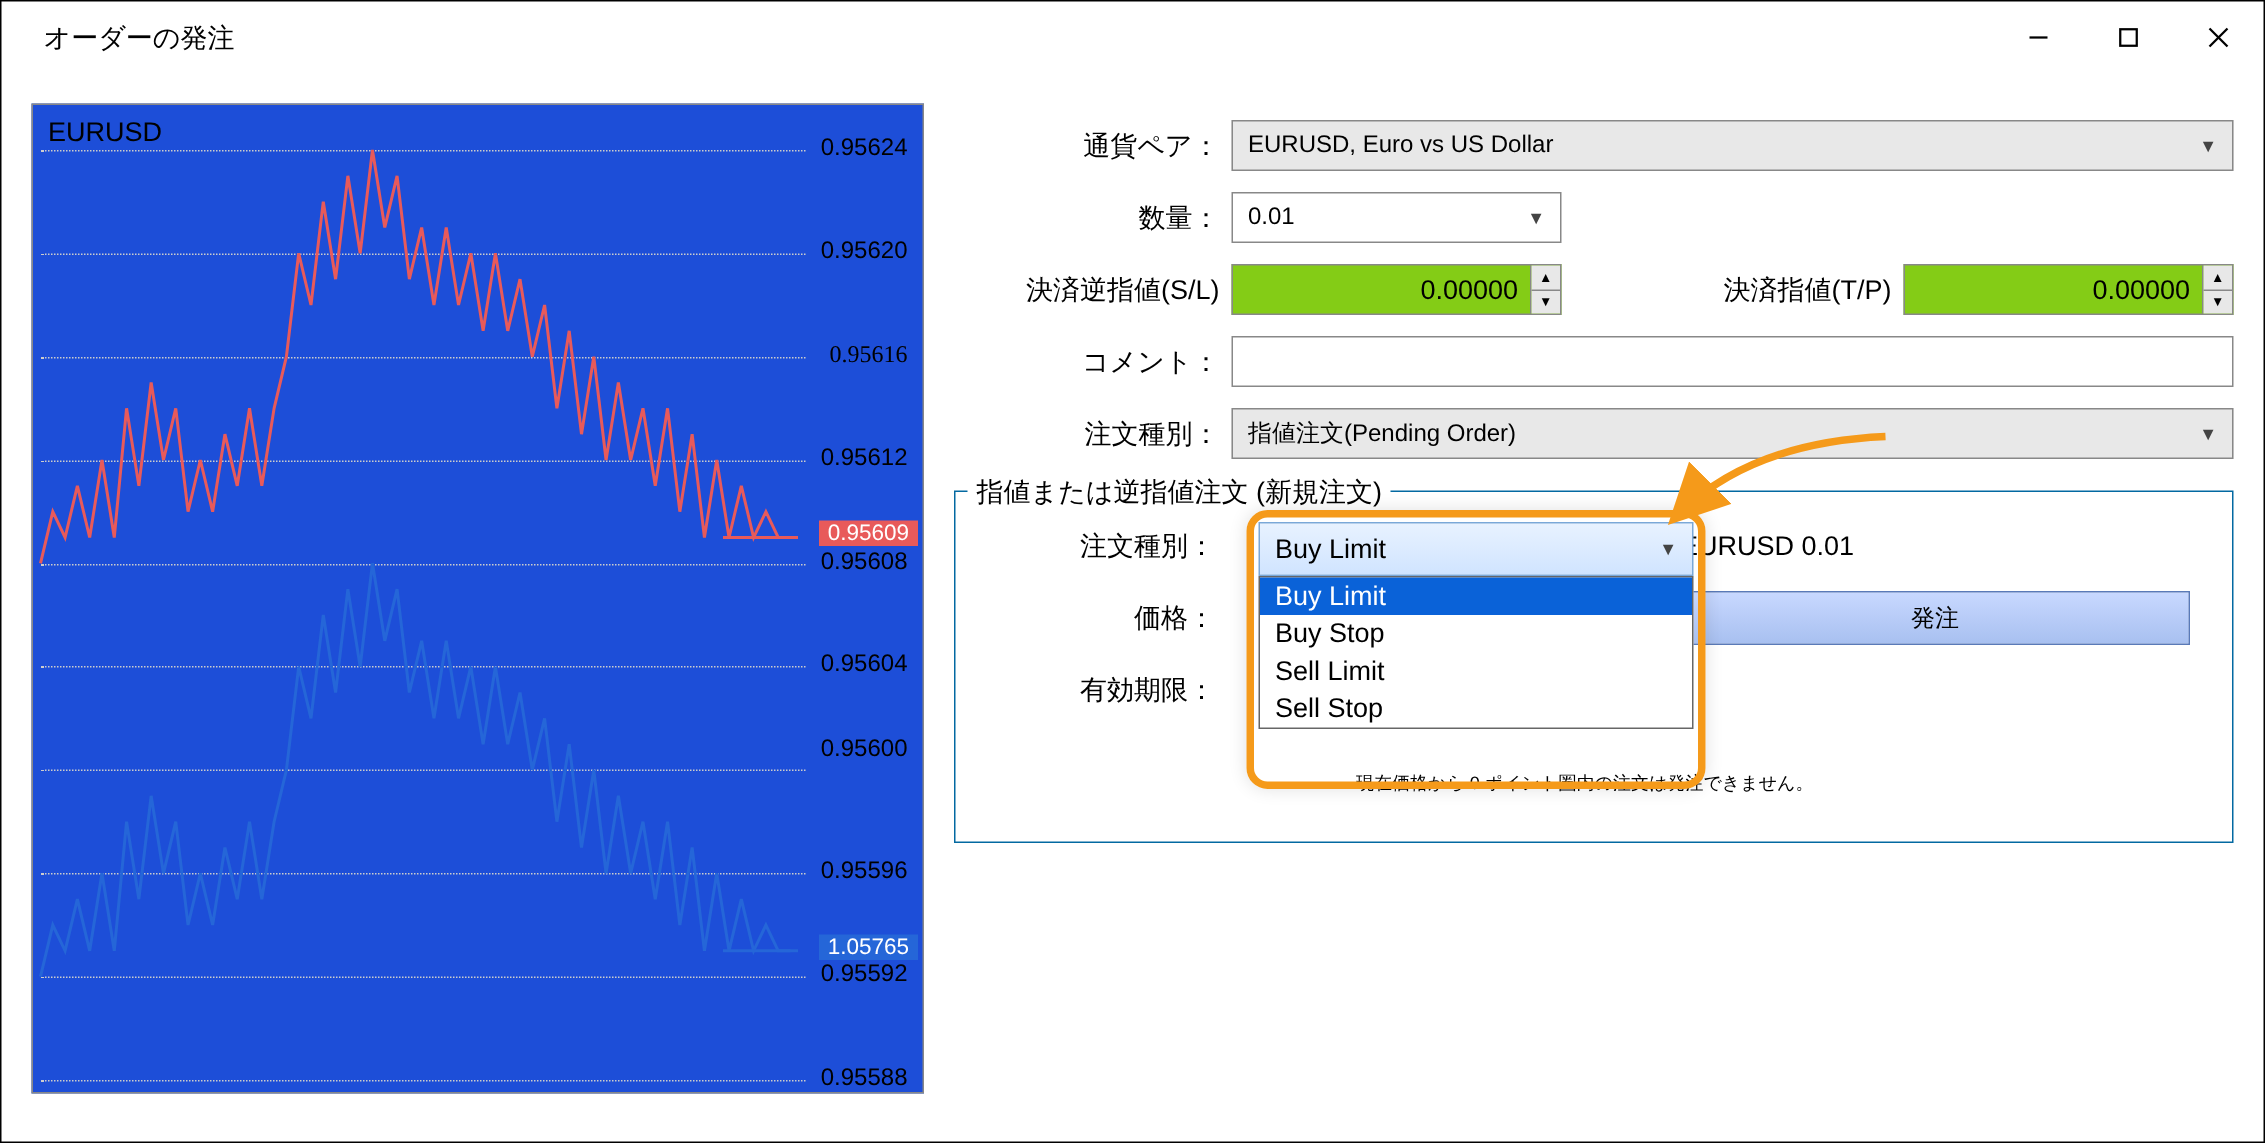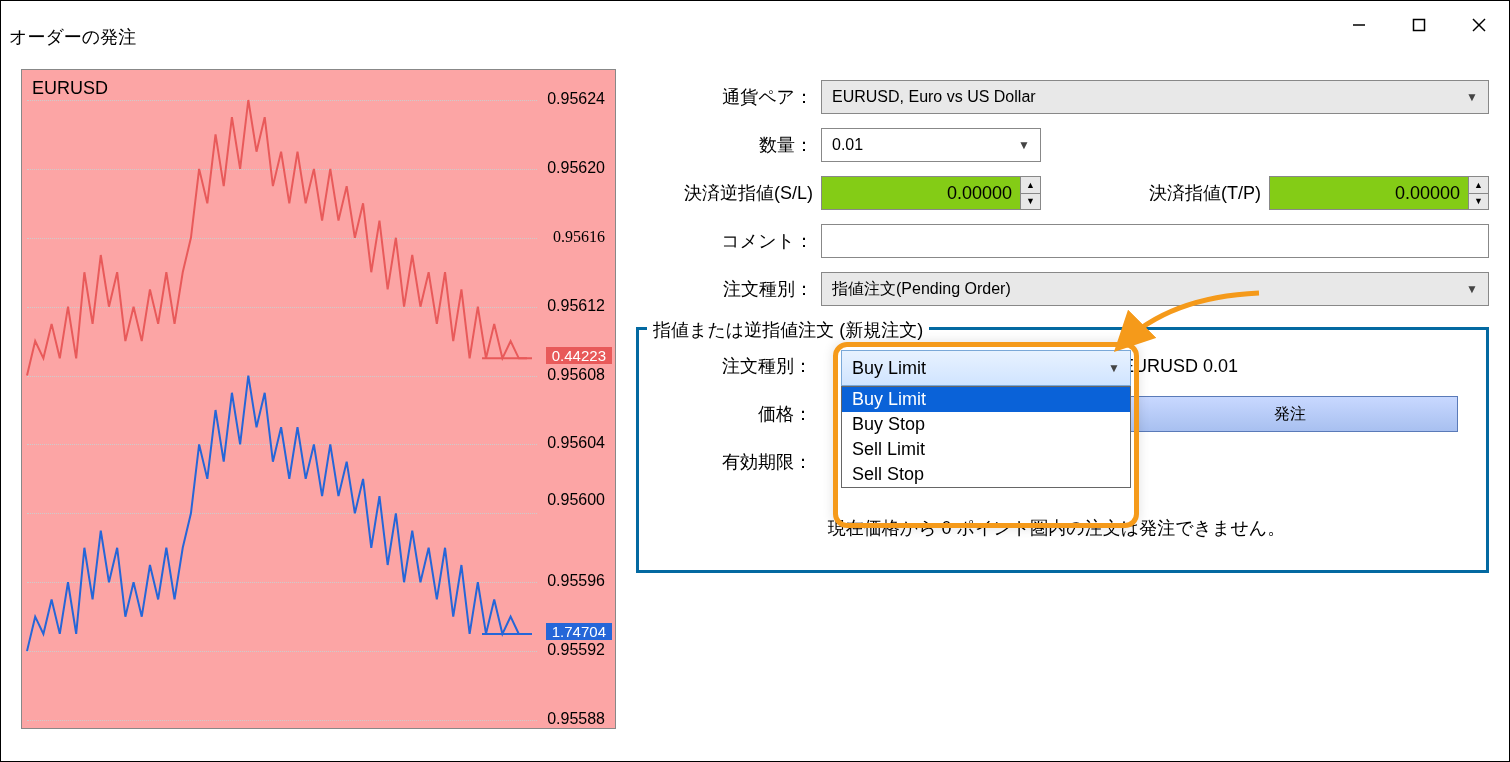--- a/index.html
+++ b/index.html
@@ -1,23 +1,23 @@
 <!DOCTYPE html>
 <html><head>
 <meta charset="utf-8">
 <style>
   * { box-sizing: border-box; margin: 0; padding: 0; }
   body { font-family: "Meiryo", "Yu Gothic", sans-serif; font-size: 16px; background: #fff; }
   .window { width: 1510px; height: 762px; border: 1px solid #000; position: relative; background: #fff; }
-  .titlebar { height: 48px; display: flex; align-items: flex-end; padding: 0 8px; }
+  .titlebar { height: 48px; display: flex; align-items: center; padding: 0 28px; }
   .titlebar-title { font-size: 18px; }
   .titlebar-controls { position: absolute; right: 0; top: 0; display: flex; }
   .titlebar-btn { width: 60px; height: 48px; display: flex; align-items: center; justify-content: center; font-size: 18px; }
   .content { display: flex; padding: 20px 20px 0 20px; gap: 20px; height: calc(100% - 48px); }
-  .chart-panel { width: 595px; height: 660px; border: 1px solid #888; position: relative; background: #fca5a5; }
+  .chart-panel { width: 595px; height: 660px; border: 1px solid #888; position: relative; background: #1d4ed8; }
   .chart-symbol { position: absolute; top: 8px; left: 10px; font-size: 18px; color: #000; }
   .chart-area { position: absolute; left: 0; top: 0; right: 0; bottom: 0; }
   .chart-grid-line { position: absolute; left: 5px; height: 0; border-top: 1px dotted #ccc; }
   .chart-tick { position: absolute; right: 10px; font-size: 16px; color: #000; }
   .price-tag { position: absolute; right: 3px; color: #fff; font-size: 15px; padding: 0 6px; }
   .price-tag.red { background: #e85a5a; }
   .price-tag.blue { background: #2566d8; }
 
   .form-panel { flex: 1; padding: 10px 0; position: relative; }
   .form-row { display: flex; align-items: center; margin-bottom: 12px; min-height: 36px; }
@@ -25,26 +25,26 @@
   .combo { flex: 1; height: 34px; border: 1px solid #888; background: #e8e8e8; display: flex; align-items: center; padding: 0 10px; justify-content: space-between; }
   .combo.light { background: #fff; }
   .chev { font-size: 12px; color: #444; }
   .num-input { border: 1px solid #888; height: 34px; display: flex; align-items: center; background: #84cc16; }
   .num-input input { border: none; text-align: right; padding: 0 8px; font-size: 18px; height: 100%; background: transparent; font-family: inherit; }
   .spinner { width: 22px; display: flex; flex-direction: column; border-left: 1px solid #888; height: 100%; }
   .spinner div { flex: 1; display: flex; align-items: center; justify-content: center; font-size: 9px; background: #e8e8e8; }
   .spinner div:first-child { border-bottom: 1px solid #888; }
   .text-input { flex: 1; height: 34px; border: 1px solid #888; background: #fff; padding: 0 8px; }
 
-  .fieldset { border: 3px solid #0369a1; margin-top: 20px; padding: 18px 28px 30px 16px; position: relative; }
+  .fieldset { border: 1px solid #0369a1; margin-top: 20px; padding: 18px 28px 30px 16px; position: relative; }
   .fieldset-legend { position: absolute; top: -12px; left: 8px; background: #fff; padding: 0 6px; font-size: 18px; }
   .fieldset .form-label { width: 165px; }
   .eurusd-text { font-size: 18px; padding-left: 12px; }
   .order-btn { flex: 1; height: 36px; background: linear-gradient(#c8d8ff, #a8c0f0); border: 1px solid #5a7ab8; font-size: 16px; display: flex; align-items: center; justify-content: center; }
-  .note { text-align: center; margin-top: 36px; font-size: 18px; }
+  .note { text-align: center; margin-top: 36px; font-size: 12px; }
 
   .dropdown-wrapper { position: absolute; left: 186px; top: 2px; width: 290px; z-index: 50; }
   .dropdown-combo { height: 36px; border: 1px solid #7aa8d8; background: linear-gradient(#e8f2ff, #d0e4ff); display: flex; align-items: center; padding: 0 10px; justify-content: space-between; font-size: 18px; }
   .dropdown-list { border: 1px solid #666; background: #fff; }
   .dropdown-item { padding: 2px 10px; font-size: 18px; }
   .dropdown-item.selected { background: #0a62d8; color: #fff; }
   .dropdown-border { position: absolute; left: 178px; top: -6px; width: 306px; height: 186px; border: 5px solid #f59a1a; border-radius: 14px; z-index: 40; box-shadow: 0 0 12px rgba(0,0,0,0.12); pointer-events: none; }
 
   .arrow-annot { position: absolute; left: 470px; top: -43px; z-index: 60; pointer-events: none; }
 </style>
@@ -98,22 +98,22 @@
           <div class="chart-grid-line" style="top: 581.111px; width: 510px;"></div>
           <div class="chart-tick" style="top: 571.111px;">0.95592</div>
           <div class="chart-grid-line" style="top: 650px; width: 510px;"></div>
           <div class="chart-tick" style="top: 640px;">0.95588</div>
           <svg width="510" height="660" style="position: absolute; left: 0px; top: 0px;">
             <polyline points="5,305.5555555554281 13.196721311475411,271.111111111143 21.393442622950822,288.33333333328557 29.59016393442623,253.88888888880922 37.786885245901644,288.33333333328557 45.983606557377044,236.66666666666666 54.18032786885246,288.33333333328557 62.37704918032787,202.22222222219037 70.57377049180329,253.88888888880922 78.77049180327869,184.9999999998566 86.96721311475409,236.66666666666666 95.16393442622952,202.22222222219037 103.36065573770492,271.111111111143 111.55737704918032,236.66666666666666 119.75409836065575,271.111111111143 127.95081967213115,219.4444444443329 136.14754098360658,253.88888888880922 144.34426229508196,202.22222222219037 152.54098360655738,253.88888888880922 160.7377049180328,202.22222222219037 168.93442622950818,167.77777777771405 177.1311475409836,98.88888888876143 185.32786885245903,133.33333333323773 193.52459016393442,64.44444444447632 201.72131147540983,116.11111111109518 209.91803278688525,47.22222222214255 218.11475409836063,98.88888888876143 226.31147540983605,30 234.5081967213115,81.66666666661887 242.70491803278688,47.22222222214255 250.9016393442623,116.11111111109518 259.0983606557377,81.66666666661887 267.29508196721315,133.33333333323773 275.49180327868856,81.66666666661887 283.6885245901639,133.33333333323773 291.88524590163934,98.88888888876143 300.08196721311475,150.5555555555715 308.27868852459017,98.88888888876143 316.4754098360656,150.5555555555715 324.672131147541,116.11111111109518 332.86885245901635,167.77777777771405 341.06557377049177,133.33333333323773 349.2622950819672,202.22222222219037 357.45901639344265,150.5555555555715 365.65573770491807,219.4444444443329 373.8524590163935,167.77777777771405 382.04918032786884,236.66666666666666 390.24590163934425,184.9999999998566 398.44262295081967,236.66666666666666 406.6393442622951,202.22222222219037 414.8360655737705,253.88888888880922 423.0327868852459,202.22222222219037 431.22950819672127,271.111111111143 439.4262295081967,219.4444444443329 447.6229508196721,288.33333333328557 455.81967213114757,236.66666666666666 464.016393442623,288.33333333328557 472.2131147540984,253.88888888880922 480.40983606557376,288.33333333328557 488.60655737704917,271.111111111143 496.8032786885246,288.33333333328557 505,288.33333333328557" fill="none" stroke="#e85a5a" stroke-width="2"></polyline>
             <line x1="460" x2="510" y1="288.33333333328557" y2="288.33333333328557" stroke="#e85a5a" stroke-width="2"></line>
             <polyline points="5,581.1111111110474 13.196721311475411,546.6666666665711 21.393442622950822,563.8888888889048 29.59016393442623,529.4444444444284 37.786885245901644,563.8888888889048 45.983606557377044,512.2222222220947 54.18032786885246,563.8888888889048 62.37704918032787,477.77777777761844 70.57377049180329,529.4444444444284 78.77049180327869,460.5555555554759 86.96721311475409,512.2222222220947 95.16393442622952,477.77777777761844 103.36065573770492,546.6666666665711 111.55737704918032,512.2222222220947 119.75409836065575,546.6666666665711 127.95081967213115,494.99999999995225 136.14754098360658,529.4444444444284 144.34426229508196,477.77777777761844 152.54098360655738,529.4444444444284 160.7377049180328,477.77777777761844 168.93442622950818,443.3333333333333 177.1311475409836,374.44444444438074 185.32786885245903,408.888888888857 193.52459016393442,339.9999999999044 201.72131147540983,391.6666666665232 209.91803278688525,322.77777777776186 218.11475409836063,374.44444444438074 226.31147540983605,305.5555555554281 234.5081967213115,357.22222222223814 242.70491803278688,322.77777777776186 250.9016393442623,391.6666666665232 259.0983606557377,357.22222222223814 267.29508196721315,408.888888888857 275.49180327868856,357.22222222223814 283.6885245901639,408.888888888857 291.88524590163934,374.44444444438074 300.08196721311475,426.11111111099956 308.27868852459017,374.44444444438074 316.4754098360656,426.11111111099956 324.672131147541,391.6666666665232 332.86885245901635,443.3333333333333 341.06557377049177,408.888888888857 349.2622950819672,477.77777777761844 357.45901639344265,426.11111111099956 365.65573770491807,494.99999999995225 373.8524590163935,443.3333333333333 382.04918032786884,512.2222222220947 390.24590163934425,460.5555555554759 398.44262295081967,512.2222222220947 406.6393442622951,477.77777777761844 414.8360655737705,529.4444444444284 423.0327868852459,477.77777777761844 431.22950819672127,546.6666666665711 439.4262295081967,494.99999999995225 447.6229508196721,563.8888888889048 455.81967213114757,512.2222222220947 464.016393442623,563.8888888889048 472.2131147540984,529.4444444444284 480.40983606557376,563.8888888889048 488.60655737704917,546.6666666665711 496.8032786885246,563.8888888889048 505,563.8888888889048" fill="none" stroke="#2566d8" stroke-width="2"></polyline>
             <line x1="460" x2="510" y1="563.8888888889048" y2="563.8888888889048" stroke="#2566d8" stroke-width="2"></line>
           </svg>
-          <div class="price-tag red" style="top: 277.333px;">0.44223</div>
-          <div class="price-tag blue" style="top: 552.889px;">1.74704</div>
+          <div class="price-tag red" style="top: 277.333px;">0.95609</div>
+          <div class="price-tag blue" style="top: 552.889px;">1.05765</div>
         </div>
     </div>
 
     <div class="form-panel">
 
       <div class="form-row">
         <div class="form-label">通貨ペア：</div>
         <div class="combo">
           <span>EURUSD, Euro vs US Dollar</span>
           <span class="chev">▼</span>

